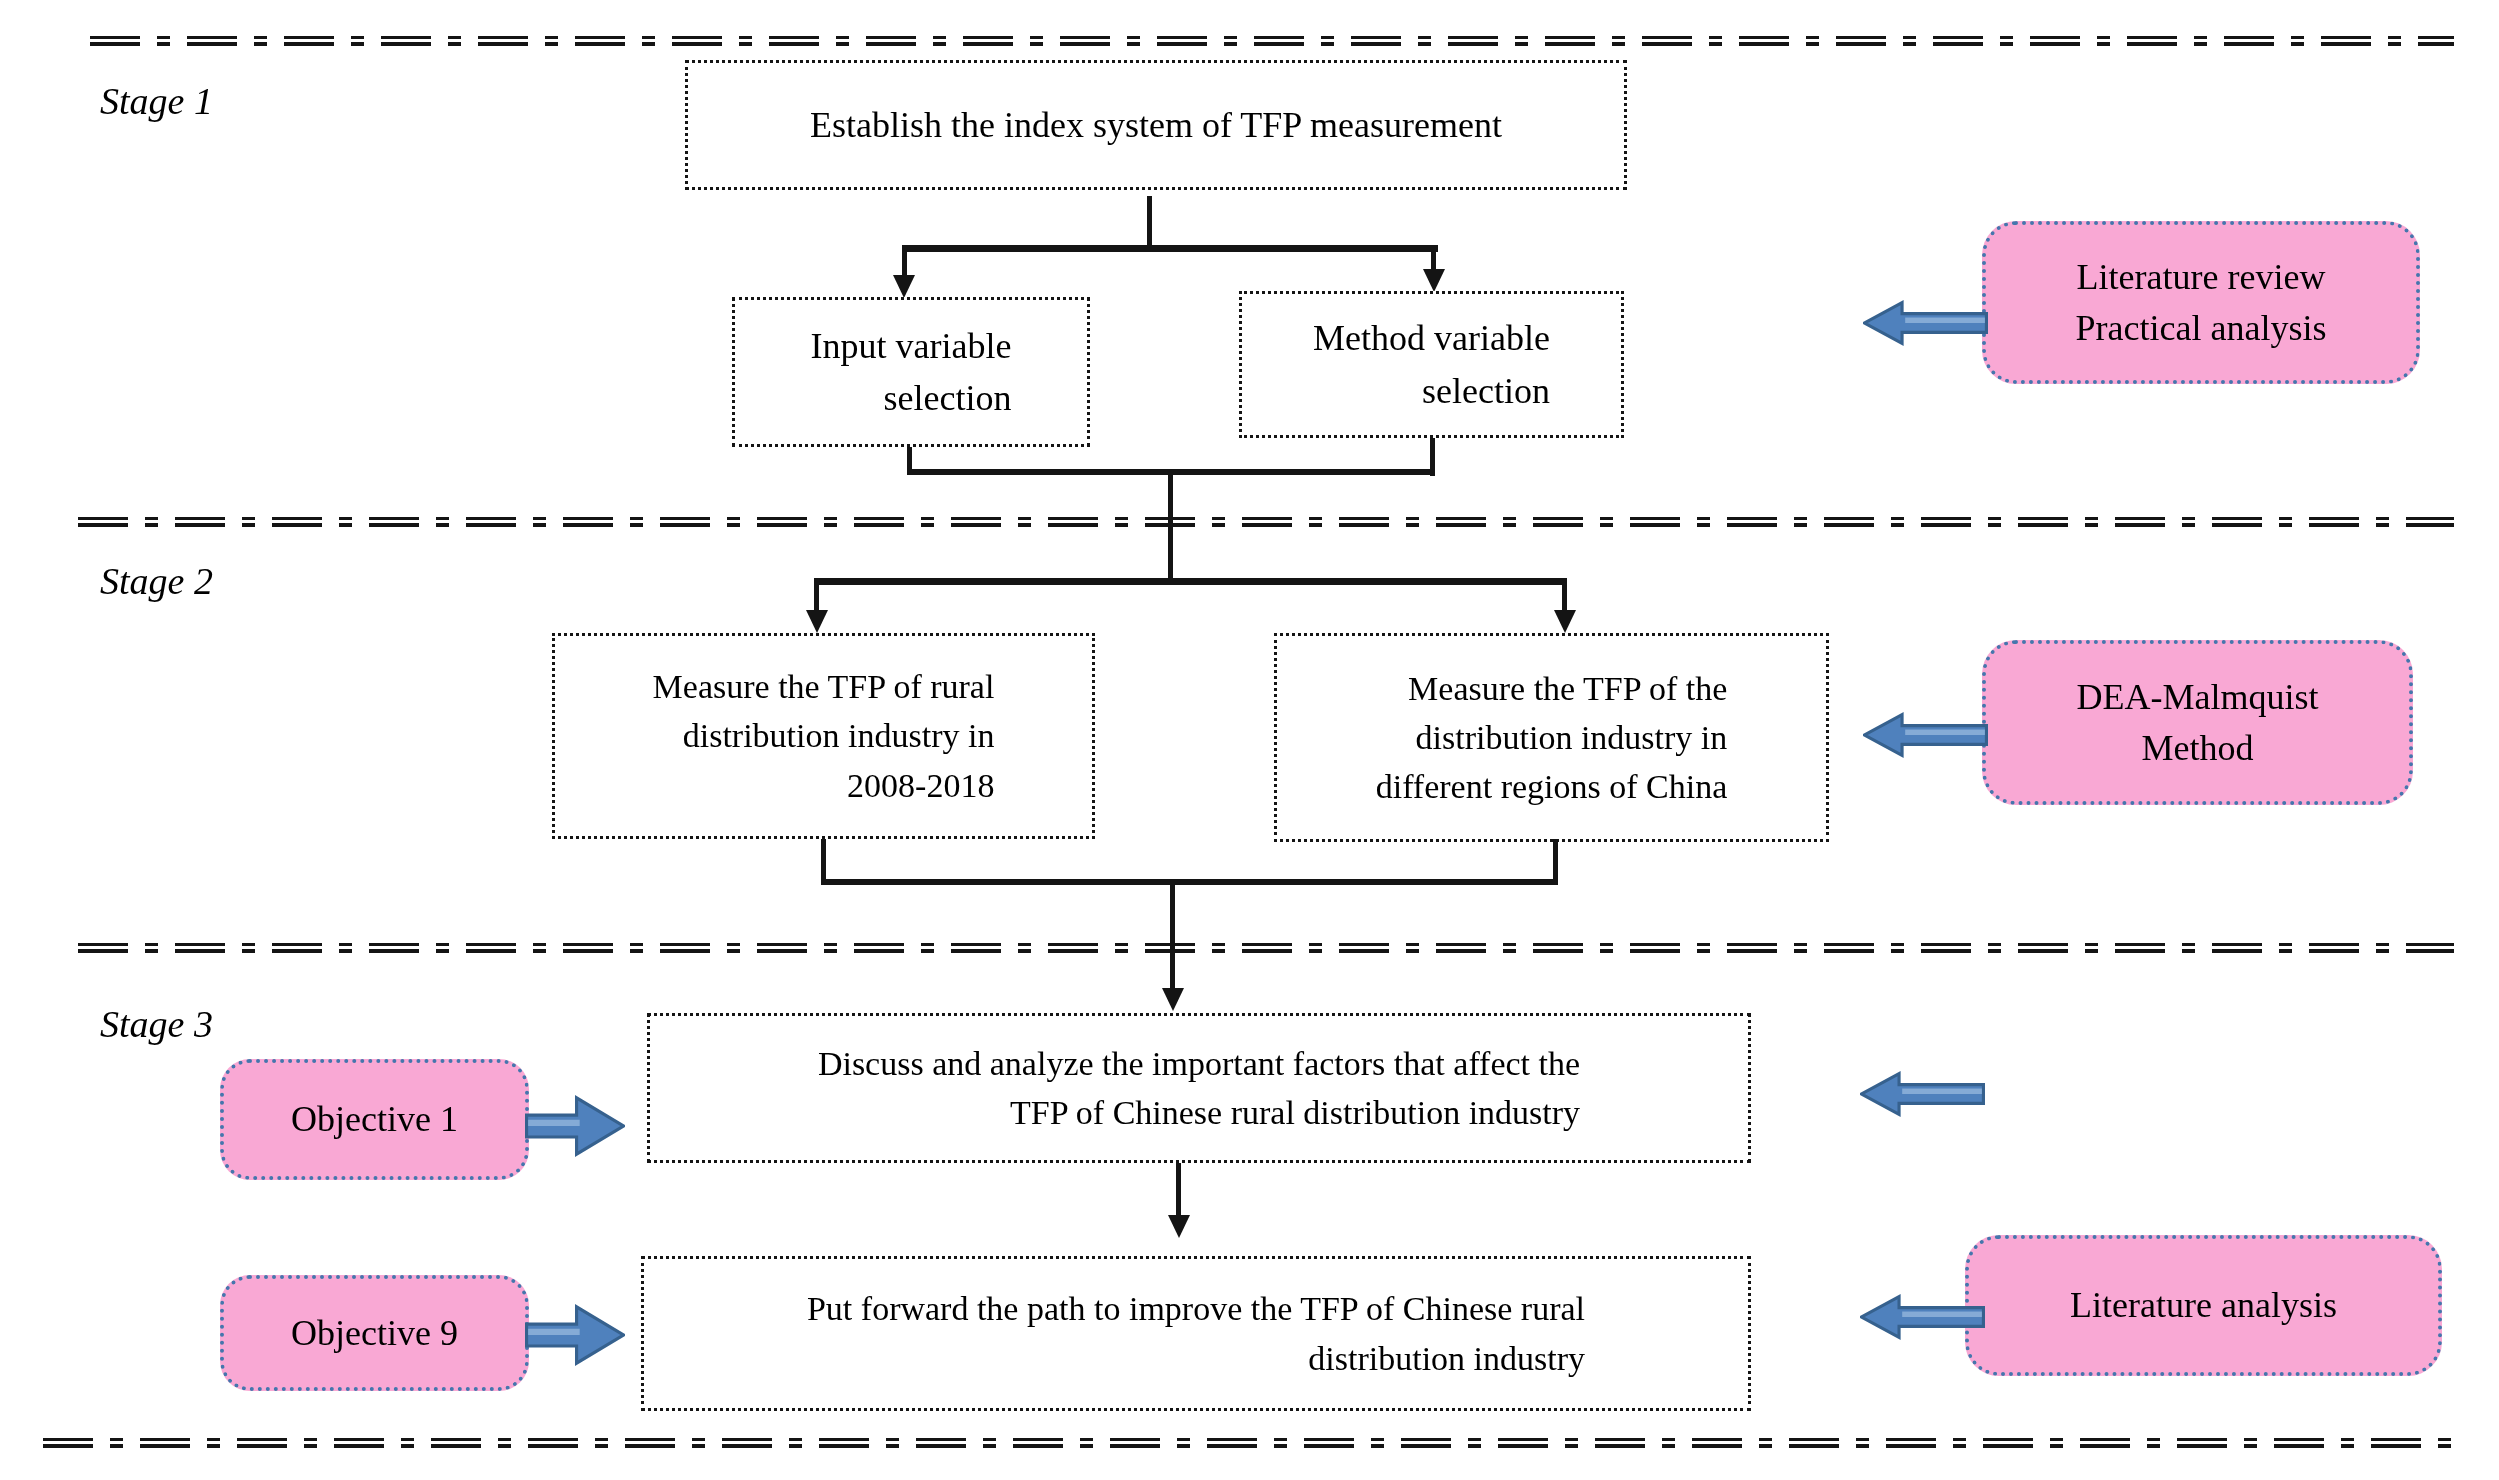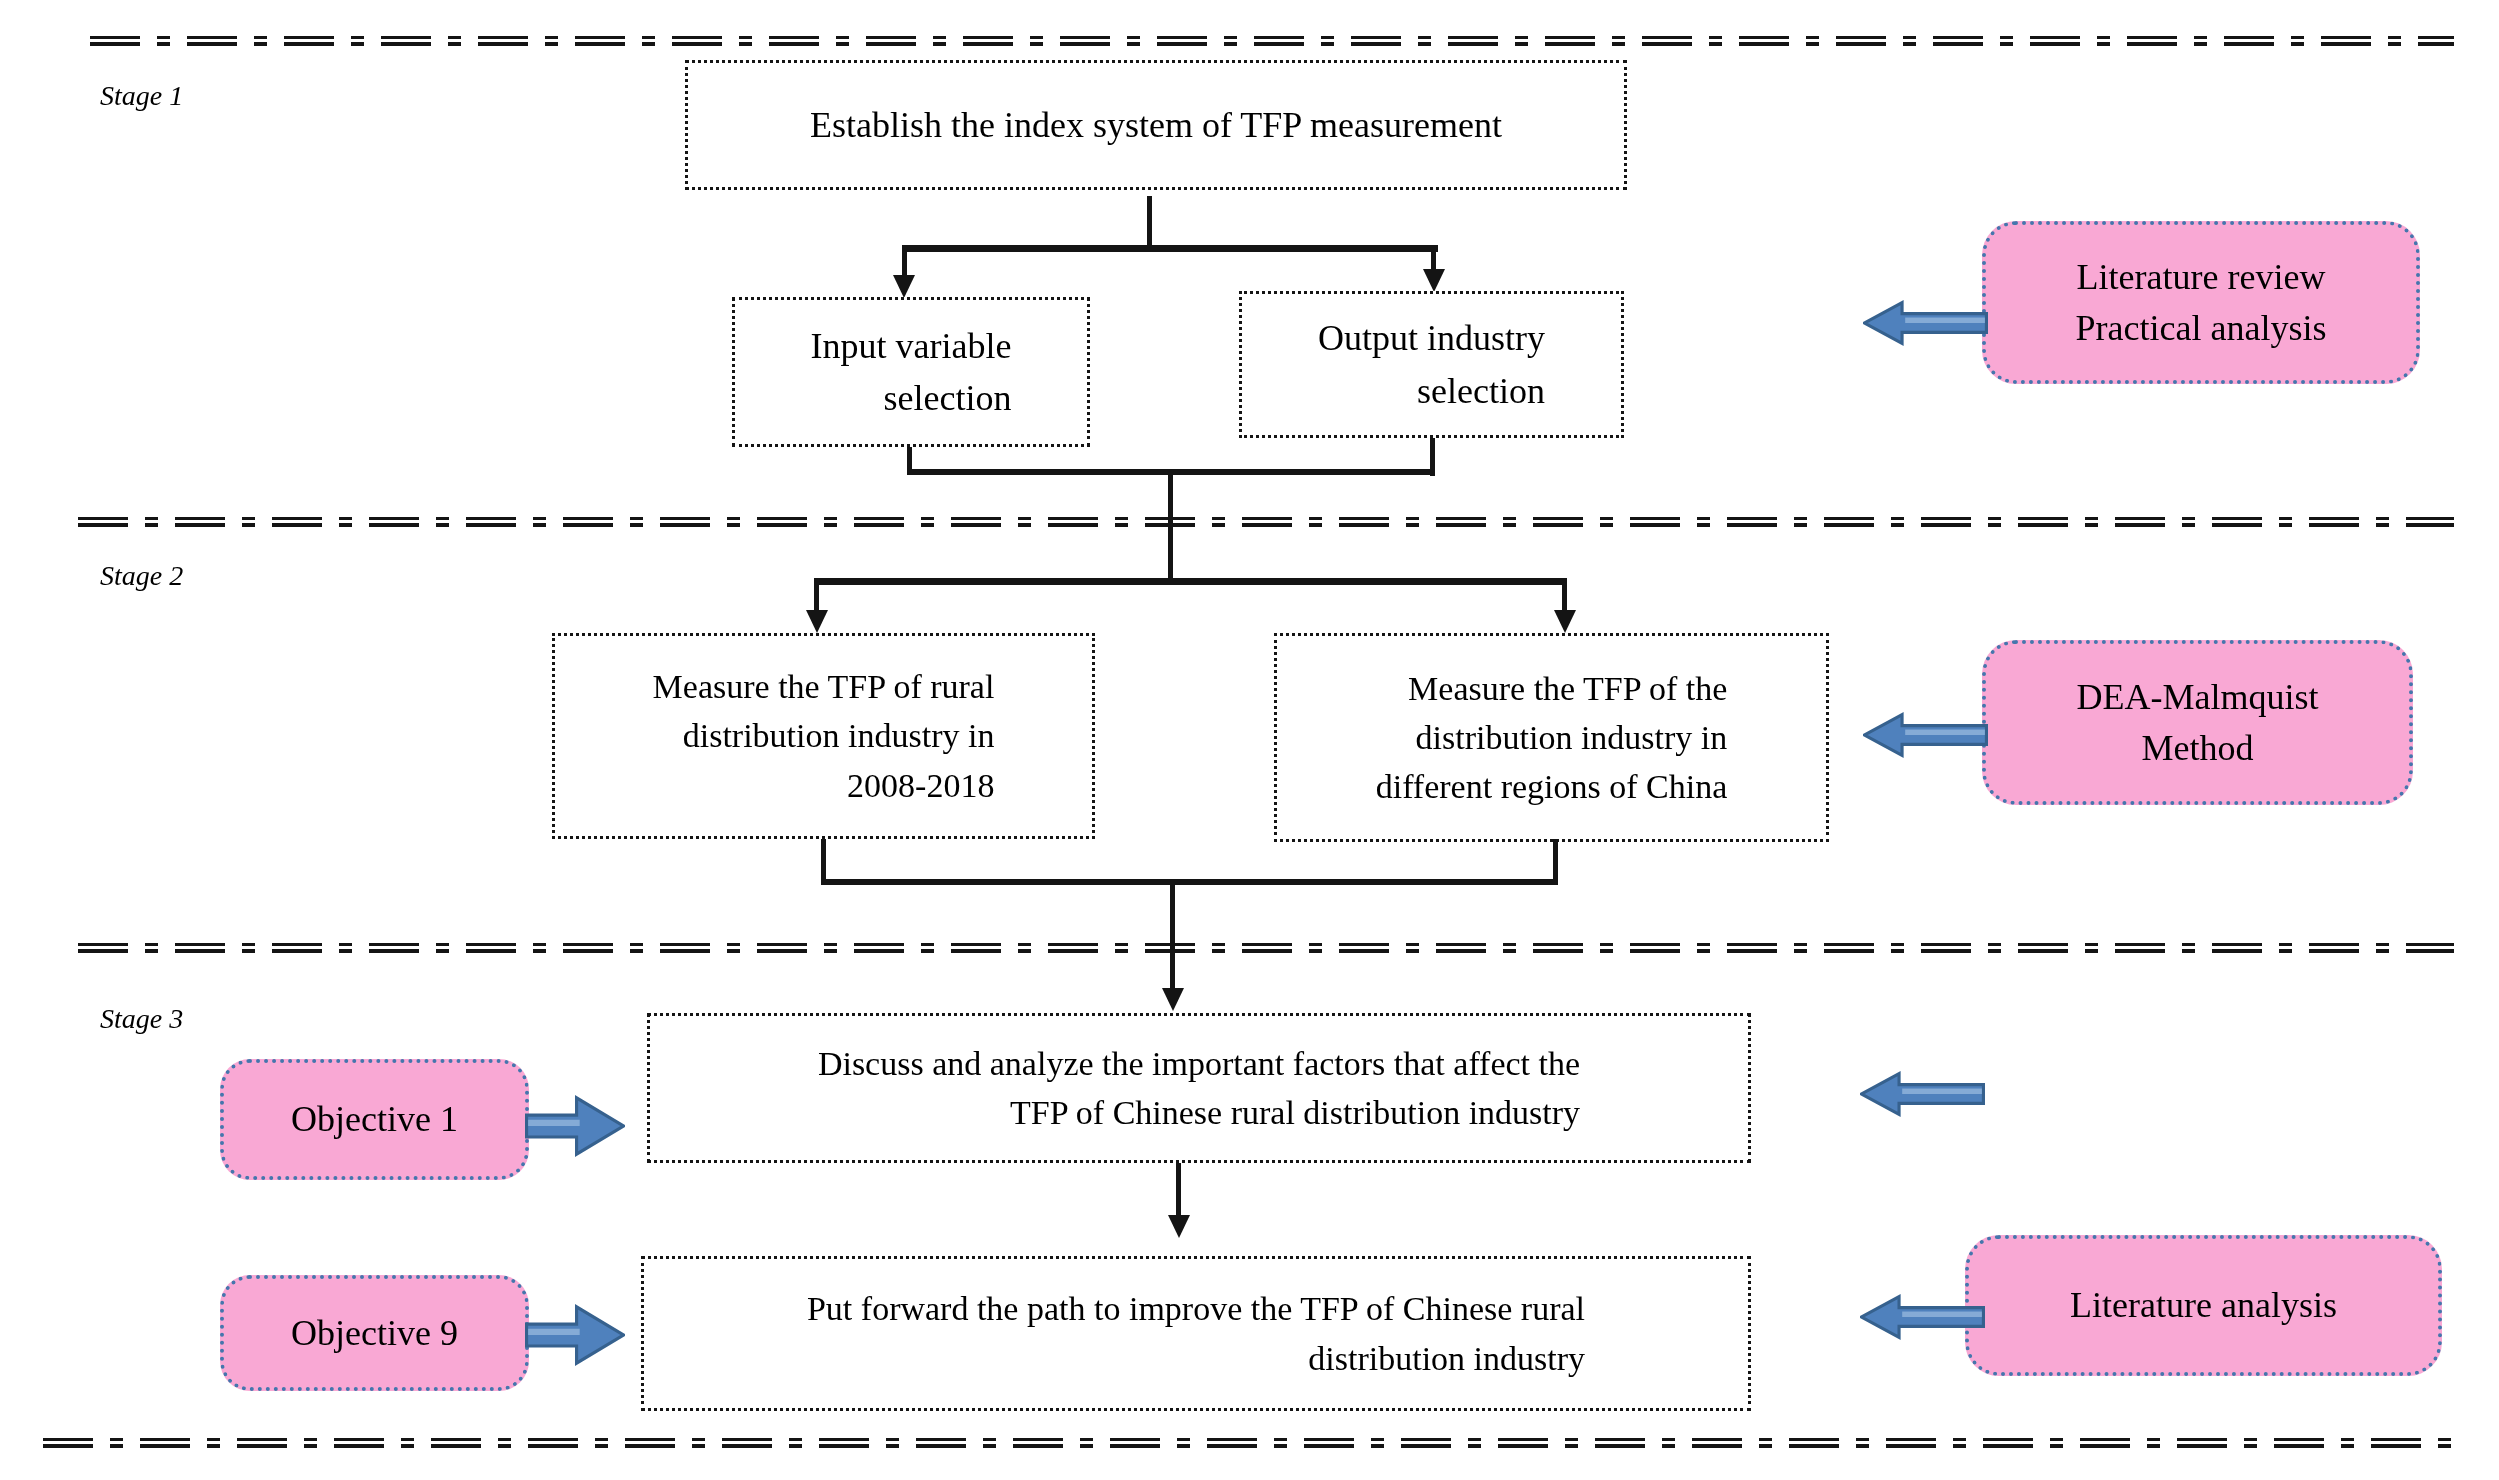--- a/index.html
+++ b/index.html
@@ -12,21 +12,21 @@
     position:absolute;height:10.2px;
     background:repeating-linear-gradient(90deg,
       var(--line) 0 50px, transparent 50px 67px,
       var(--line) 67px 80px, transparent 80px 97px);
   }
   .divider::after{
     content:"";position:absolute;left:0;right:0;top:3.1px;height:3.1px;background:#fff;
   }
   
   .stage-label{
-    position:absolute;font-style:italic;font-size:28px;line-height:1.1;
+    position:absolute;font-style:italic;font-size:38px;line-height:1.1;
   }
   
   .dbox{
     position:absolute;box-sizing:border-box;border:3.1px dotted var(--line);
     display:flex;align-items:center;justify-content:center;text-align:right;
     font-size:34px;line-height:1.45;white-space:pre-line;background:#fff;
   }
   
   .bbox{
     position:absolute;box-sizing:border-box;border:4.7px dotted var(--accent);
@@ -64,21 +64,21 @@
 
   <div class="vline" style="left:1147px;top:196px;height:54px;"></div>
   <div class="hline thick" style="left:903px;top:245px;width:535px;"></div>
   <div class="vline" style="left:902px;top:245px;height:31px;"></div>
   <div class="ahead" style="left:893px;top:275px;"></div>
   <div class="vline" style="left:1431px;top:245px;height:25px;"></div>
   <div class="ahead" style="left:1423px;top:269px;"></div>
 
   <div class="dbox" style="left:732px;top:297px;width:358px;height:150px;font-size:36px;">Input variable
 selection</div>
-  <div class="dbox" style="left:1239px;top:291px;width:385px;height:147px;font-size:36px;">Output industry
+  <div class="dbox" style="left:1239px;top:291px;width:385px;height:147px;font-size:36px;">Method variable
 selection</div>
 
   <div class="bbox" style="left:1982px;top:221px;width:438px;height:163px;">Literature review
 Practical analysis</div>
   <svg class="blockarrow" style="left:1863px;top:298px;" width="125" height="50" viewBox="0 0 160 64">
     <polygon class="arrow-fill" points="158,20 50,20 50,6 2,32 50,58 50,44 158,44"></polygon>
     <rect class="arrow-hl" x="54" y="25" width="102" height="7"></rect>
   </svg>
 
   <div class="vline" style="left:907px;top:447px;height:28px;"></div>

